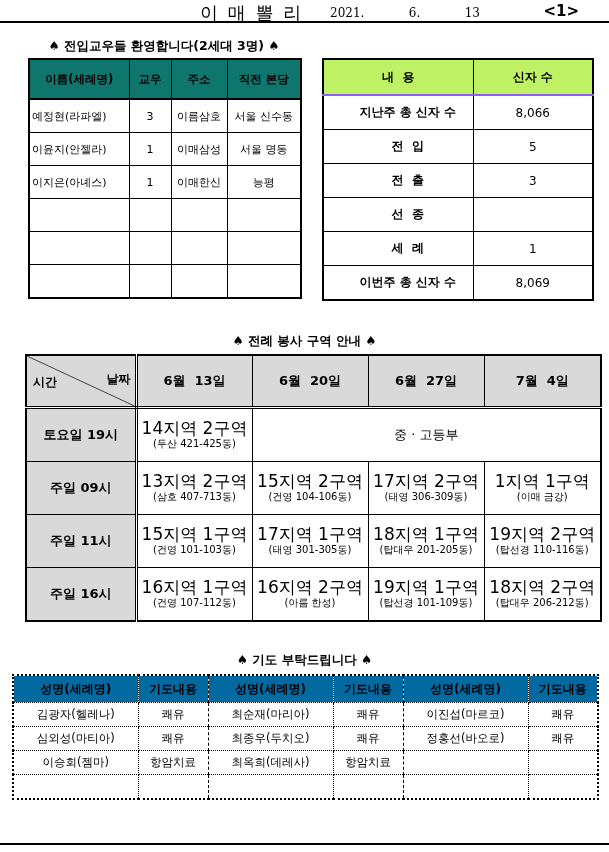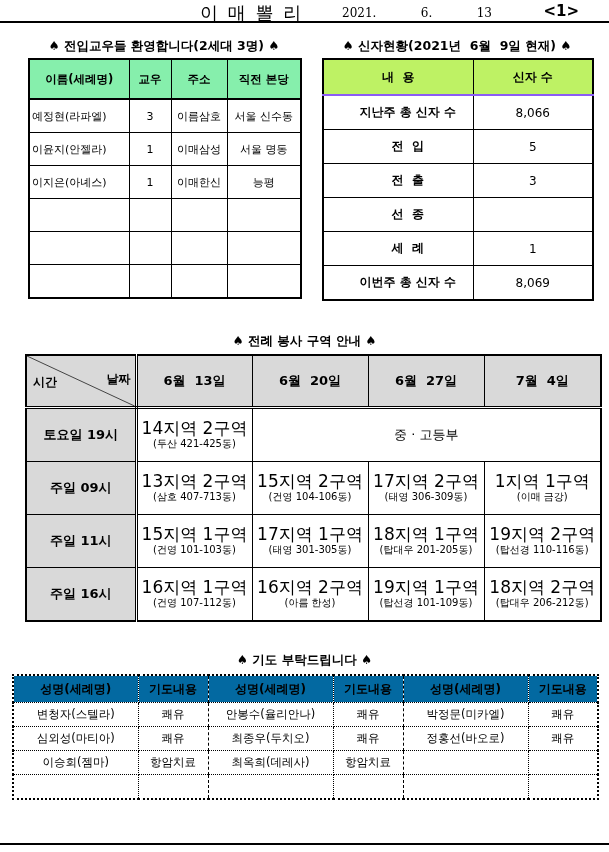--- a/index.html
+++ b/index.html
@@ -1,36 +1,36 @@
 <!DOCTYPE html>
 <html><head>
 <meta charset="utf-8">
 <style>
   html,body{margin:0;padding:0;background:#fff;}
   #page{position:relative;width:609px;height:852px;background:#fff;color:#000;
         font-family:"DejaVu Sans","Liberation Sans",sans-serif;overflow:hidden;}
 
   
   .masthead-title{position:absolute;top:1px;left:200px;font-size:18px;font-weight:normal;letter-spacing:2px;}
-  .masthead-date{position:absolute;top:6px;left:342px;width:150px;display:flex;justify-content:space-between;font-size:12px;font-family:"DejaVu Serif","Liberation Serif",serif;}
+  .masthead-date{position:absolute;top:6px;left:330px;width:150px;display:flex;justify-content:space-between;font-size:12px;font-family:"DejaVu Serif","Liberation Serif",serif;}
   .masthead-page{position:absolute;top:2px;right:30px;font-size:15px;font-weight:bold;}
   .rule{position:absolute;left:0;right:0;height:2px;background:#000;}
   .rule-top{top:21px;}
   .rule-bottom{top:843px;}
 
   
   .sec-title{position:absolute;font-size:12.5px;font-weight:bold;text-align:center;}
   table{border-collapse:collapse;table-layout:fixed;position:absolute;}
   th,td{border:1px solid #000;overflow:hidden;padding:0 2px;}
   .ws{white-space:pre;}
 
   
   .welcome-title{top:38px;left:28px;width:272px;}
   .welcome-table{top:58px;left:28px;width:272px;border:2px solid #000;font-size:11px;}
-  .welcome-table th{background:#86efac;font-size:11.5px;height:38px;border-bottom:2px solid #000;}
+  .welcome-table th{background:#0f766e;font-size:11.5px;height:38px;border-bottom:2px solid #000;}
   .welcome-table td{height:32px;text-align:center;}
   .welcome-table td.name{text-align:left;}
 
   
   .status-title{top:38px;left:322px;width:270px;}
   .status-table{top:58px;left:322px;width:270px;border:2px solid #000;font-size:12px;}
   .status-table th{background:#bef264;height:34px;border-bottom:2px solid #8b5cf6;margin-top:48px;}
   .status-table td{height:33px;text-align:center;}
   .status-table td.lbl{font-weight:bold;padding-left:21px;}
 
@@ -115,21 +115,20 @@
     </tr>
     <tr>
       <td class="name"></td>
       <td></td>
       <td></td>
       <td></td>
     </tr>
   </tbody>
     </table>
 
-  <div class="sec-title status-title ws">♠ 신자현황(2021년  6월  9일 현재) ♠</div>
   <table class="status-table">
     <colgroup>
         <col style="width:150px">
         <col style="width:120px">
       </colgroup>
     <tbody>
         <tr>
       <th class="ws">내  용</th>
       <th>신자 수</th>
     </tr>
@@ -264,25 +263,25 @@
     <tbody>
         <tr>
       <th>성명(세례명)</th>
       <th class="dash-r">기도내용</th>
       <th>성명(세례명)</th>
       <th class="dash-r">기도내용</th>
       <th>성명(세례명)</th>
       <th>기도내용</th>
     </tr>
     <tr>
-      <td>변청자(스텔라)</td>
+      <td>김광자(헬레나)</td>
       <td class="dash-r">쾌유</td>
-      <td>안봉수(율리안나)</td>
+      <td>최순재(마리아)</td>
       <td class="dash-r">쾌유</td>
-      <td>박정문(미카엘)</td>
+      <td>이진섭(마르코)</td>
       <td>쾌유</td>
     </tr>
     <tr>
       <td>심외성(마티아)</td>
       <td class="dash-r">쾌유</td>
       <td>최종우(두치오)</td>
       <td class="dash-r">쾌유</td>
       <td>정홍선(바오로)</td>
       <td>쾌유</td>
     </tr>

